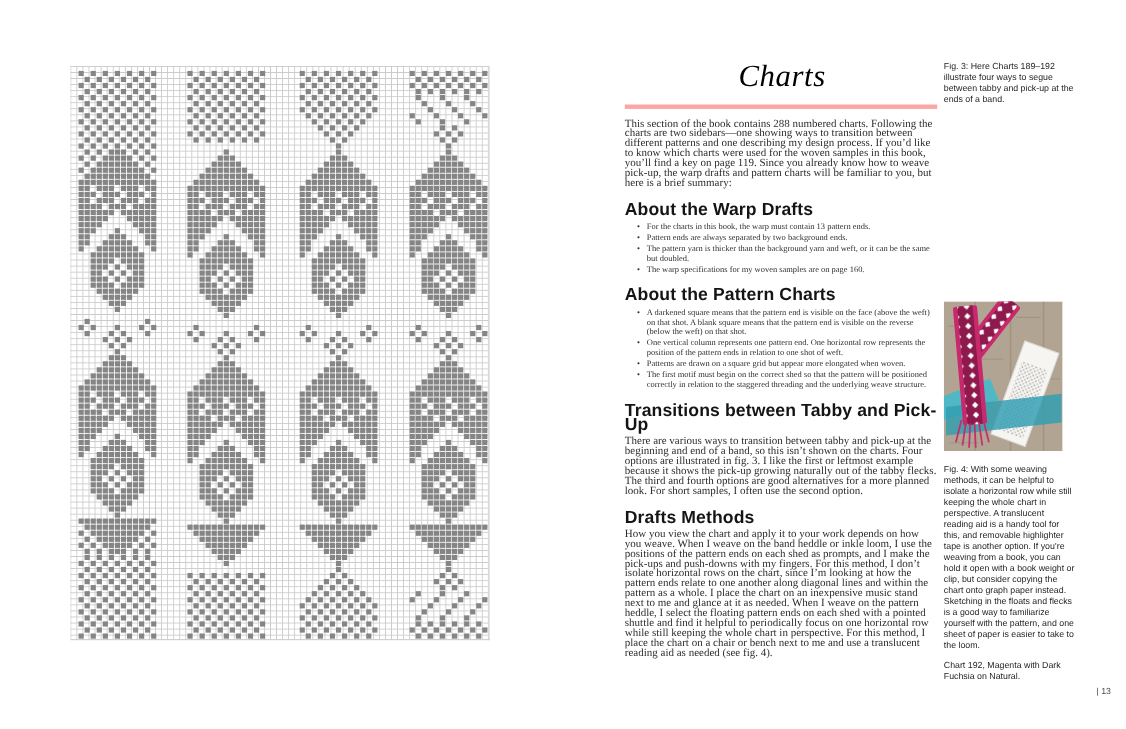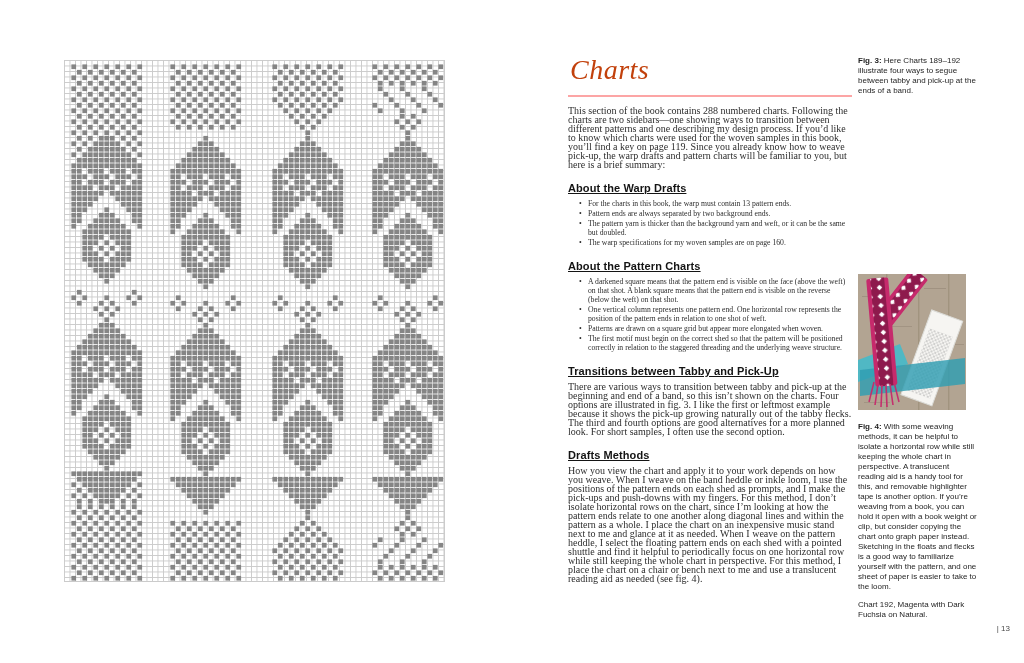--- a/index.html
+++ b/index.html
@@ -23,50 +23,51 @@
   .strip svg{display:block;}
   
   .text-col{
     position:absolute;left:568px;top:56px;width:284px;
   }
   h1.page-title{
     font-family:"Liberation Serif", serif;
     font-style:italic;font-weight:normal;
     font-size:28px;line-height:28px;letter-spacing:0.5px;
     margin:0;padding:0 0 11px 2px;
-    border-bottom:2px solid #fca5a5;
-    color:#c2410c;
+    border-bottom:4px solid #fca5a5;
+    color:#000000;
+    text-align:center;
   }
   .text-col p.body{
     font-size:10px;line-height:9px;margin:0 0 6px;color:#2d2d2d;
   }
   .text-col p.intro{margin-top:9px;}
   h2.sec{
     font-family:"Liberation Sans", sans-serif;
-    font-weight:bold;font-size:11px;line-height:13px;
-    margin:13px 0 4px;color:#141414;letter-spacing:0.1px;text-decoration:underline;
+    font-weight:bold;font-size:16px;line-height:13px;
+    margin:13px 0 4px;color:#141414;letter-spacing:0.1px;
   }
   ul.bullets{
     list-style:none;margin:0 0 2px;padding:0 0 0 20px;
   }
   ul.bullets li{
     position:relative;font-size:7.7px;line-height:9px;color:#2d2d2d;
     margin:0 0 1px;
   }
   ul.bullets li::before{
     content:"•";position:absolute;left:-9px;top:0;color:#2d2d2d;
   }
   
   .side-col{
     position:absolute;left:858px;top:56px;width:120px;
     font-family:"Liberation Sans", sans-serif;
     font-size:8px;line-height:10px;color:#1f1f1f;
   }
   .side-col p{margin:0 0 9px;}
-  .caption b{font-weight:bold;}
+  .caption b{font-weight:normal;}
   .fig4-block{position:absolute;left:858px;top:422px;width:120px;
     font-family:"Liberation Sans", sans-serif;
     font-size:8px;line-height:10px;color:#1f1f1f;}
   .fig4-block p{margin:0 0 8px;}
   .photo{
     position:absolute;left:858px;top:274px;width:108px;height:136px;
   }
   .page-num{
     position:absolute;left:940px;top:624px;width:70px;text-align:right;
     font-family:"Liberation Sans", sans-serif;

